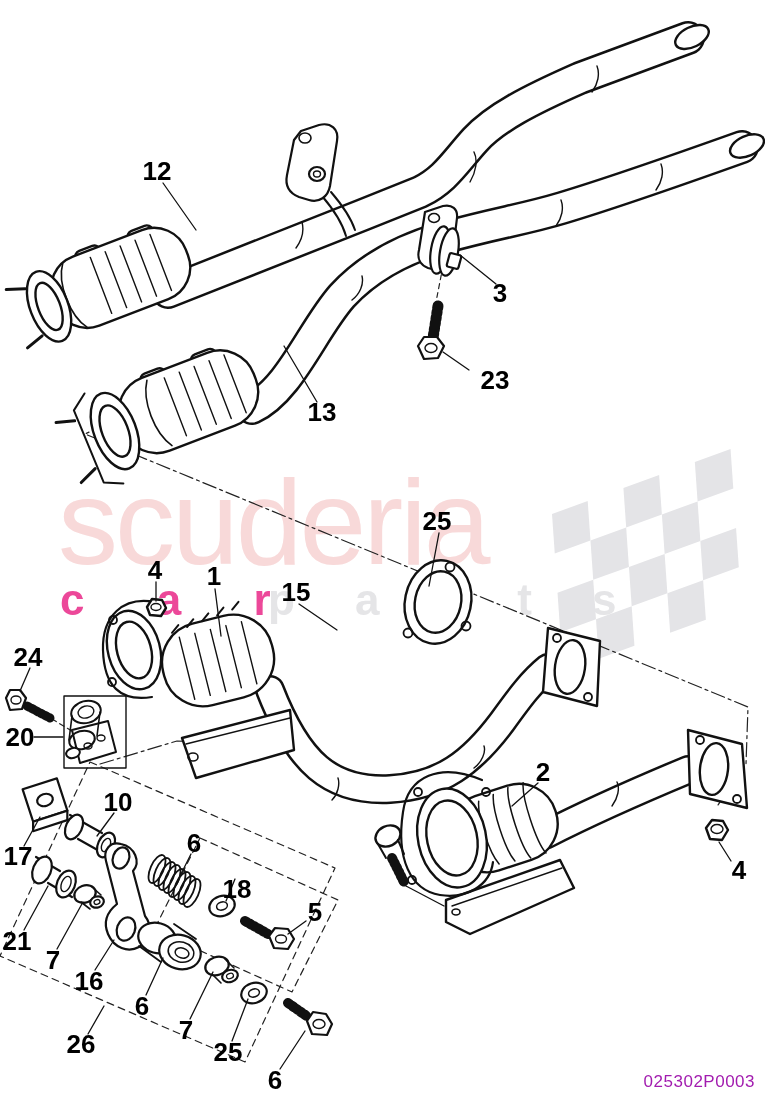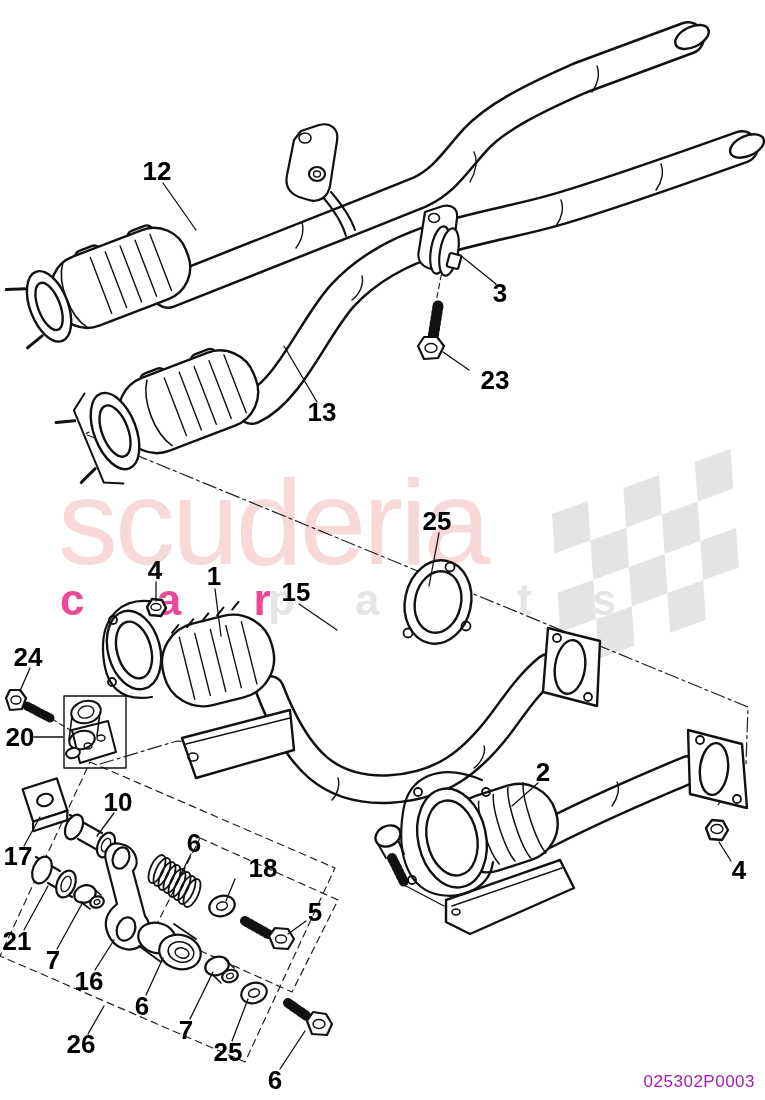--- a/index.html
+++ b/index.html
@@ -360,21 +360,21 @@
       <div class="part-label" style="left: 155px; top: 570px;">4</div>
       <div class="part-label" style="left: 214px; top: 576px;">1</div>
       <div class="part-label" style="left: 296px; top: 592px;">15</div>
       <div class="part-label" style="left: 28px; top: 657px;">24</div>
       <div class="part-label" style="left: 20px; top: 737px;">20</div>
       <div class="part-label" style="left: 543px; top: 772px;">2</div>
       <div class="part-label" style="left: 739px; top: 870px;">4</div>
       <div class="part-label" style="left: 18px; top: 856px;">17</div>
       <div class="part-label" style="left: 118px; top: 802px;">10</div>
       <div class="part-label" style="left: 194px; top: 843px;">6</div>
-      <div class="part-label" style="left: 237px; top: 868px; margin-left: 26px;">18</div>
+      <div class="part-label" style="left: 237px; top: 889px;">18</div>
       <div class="part-label" style="left: 315px; top: 912px;">5</div>
       <div class="part-label" style="left: 17px; top: 941px;">21</div>
       <div class="part-label" style="left: 53px; top: 960px;">7</div>
       <div class="part-label" style="left: 89px; top: 981px;">16</div>
       <div class="part-label" style="left: 142px; top: 1006px;">6</div>
       <div class="part-label" style="left: 186px; top: 1030px;">7</div>
       <div class="part-label" style="left: 228px; top: 1052px;">25</div>
       <div class="part-label" style="left: 81px; top: 1044px;">26</div>
       <div class="part-label" style="left: 275px; top: 1080px;">6</div>
     </div>

